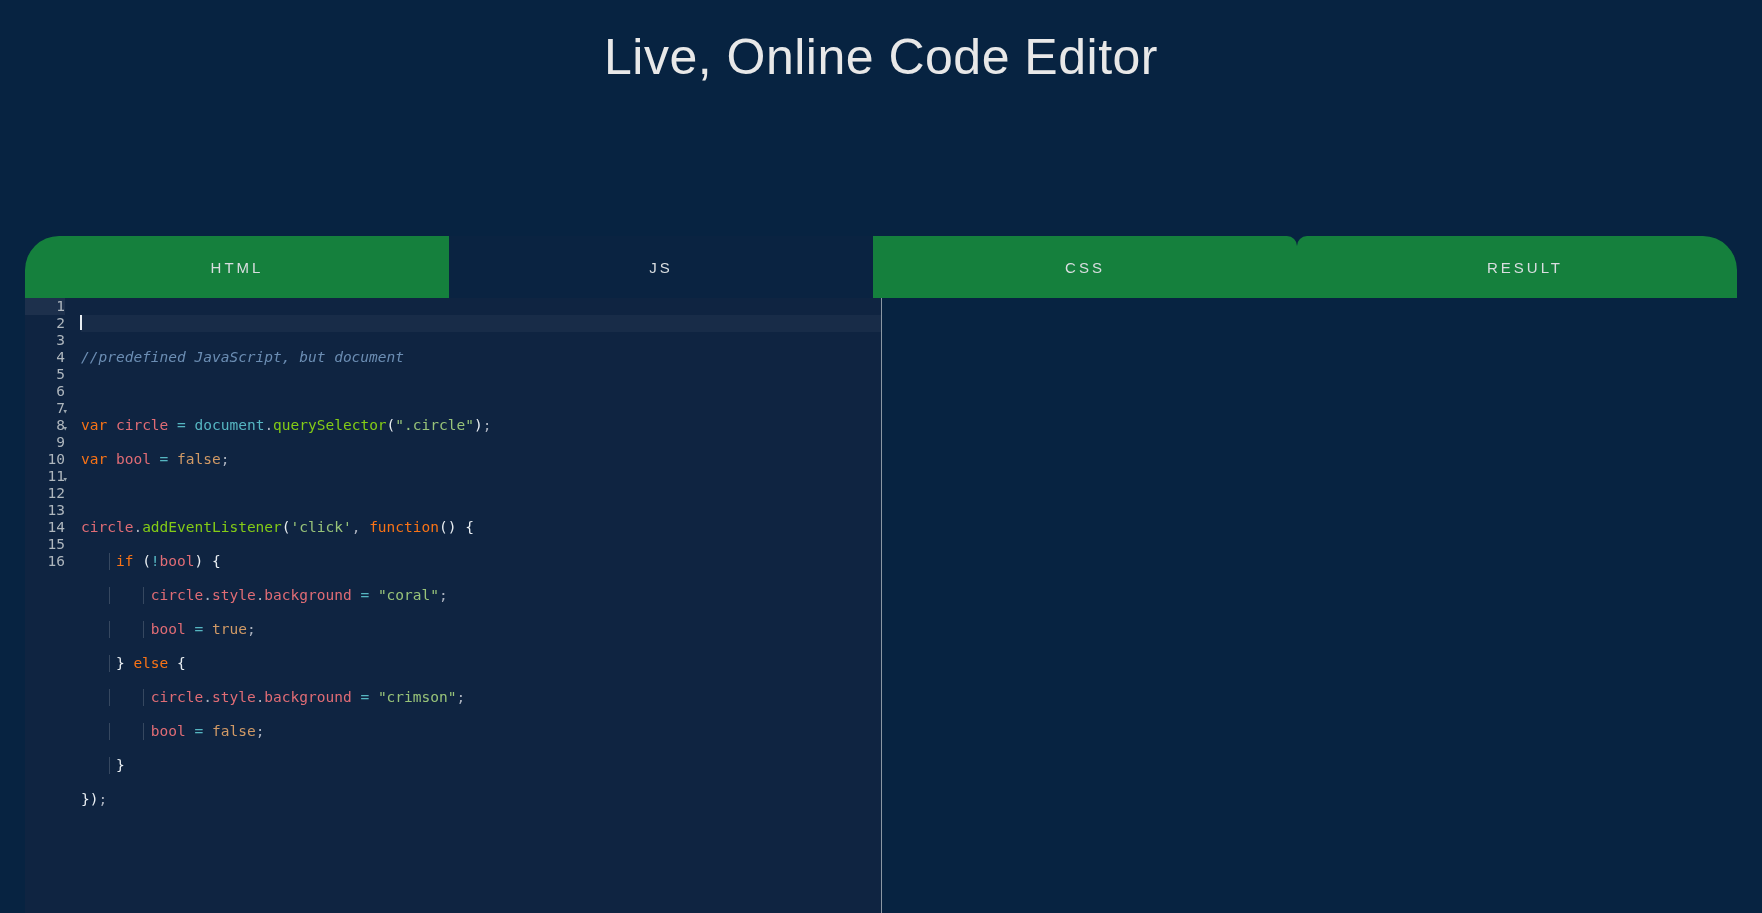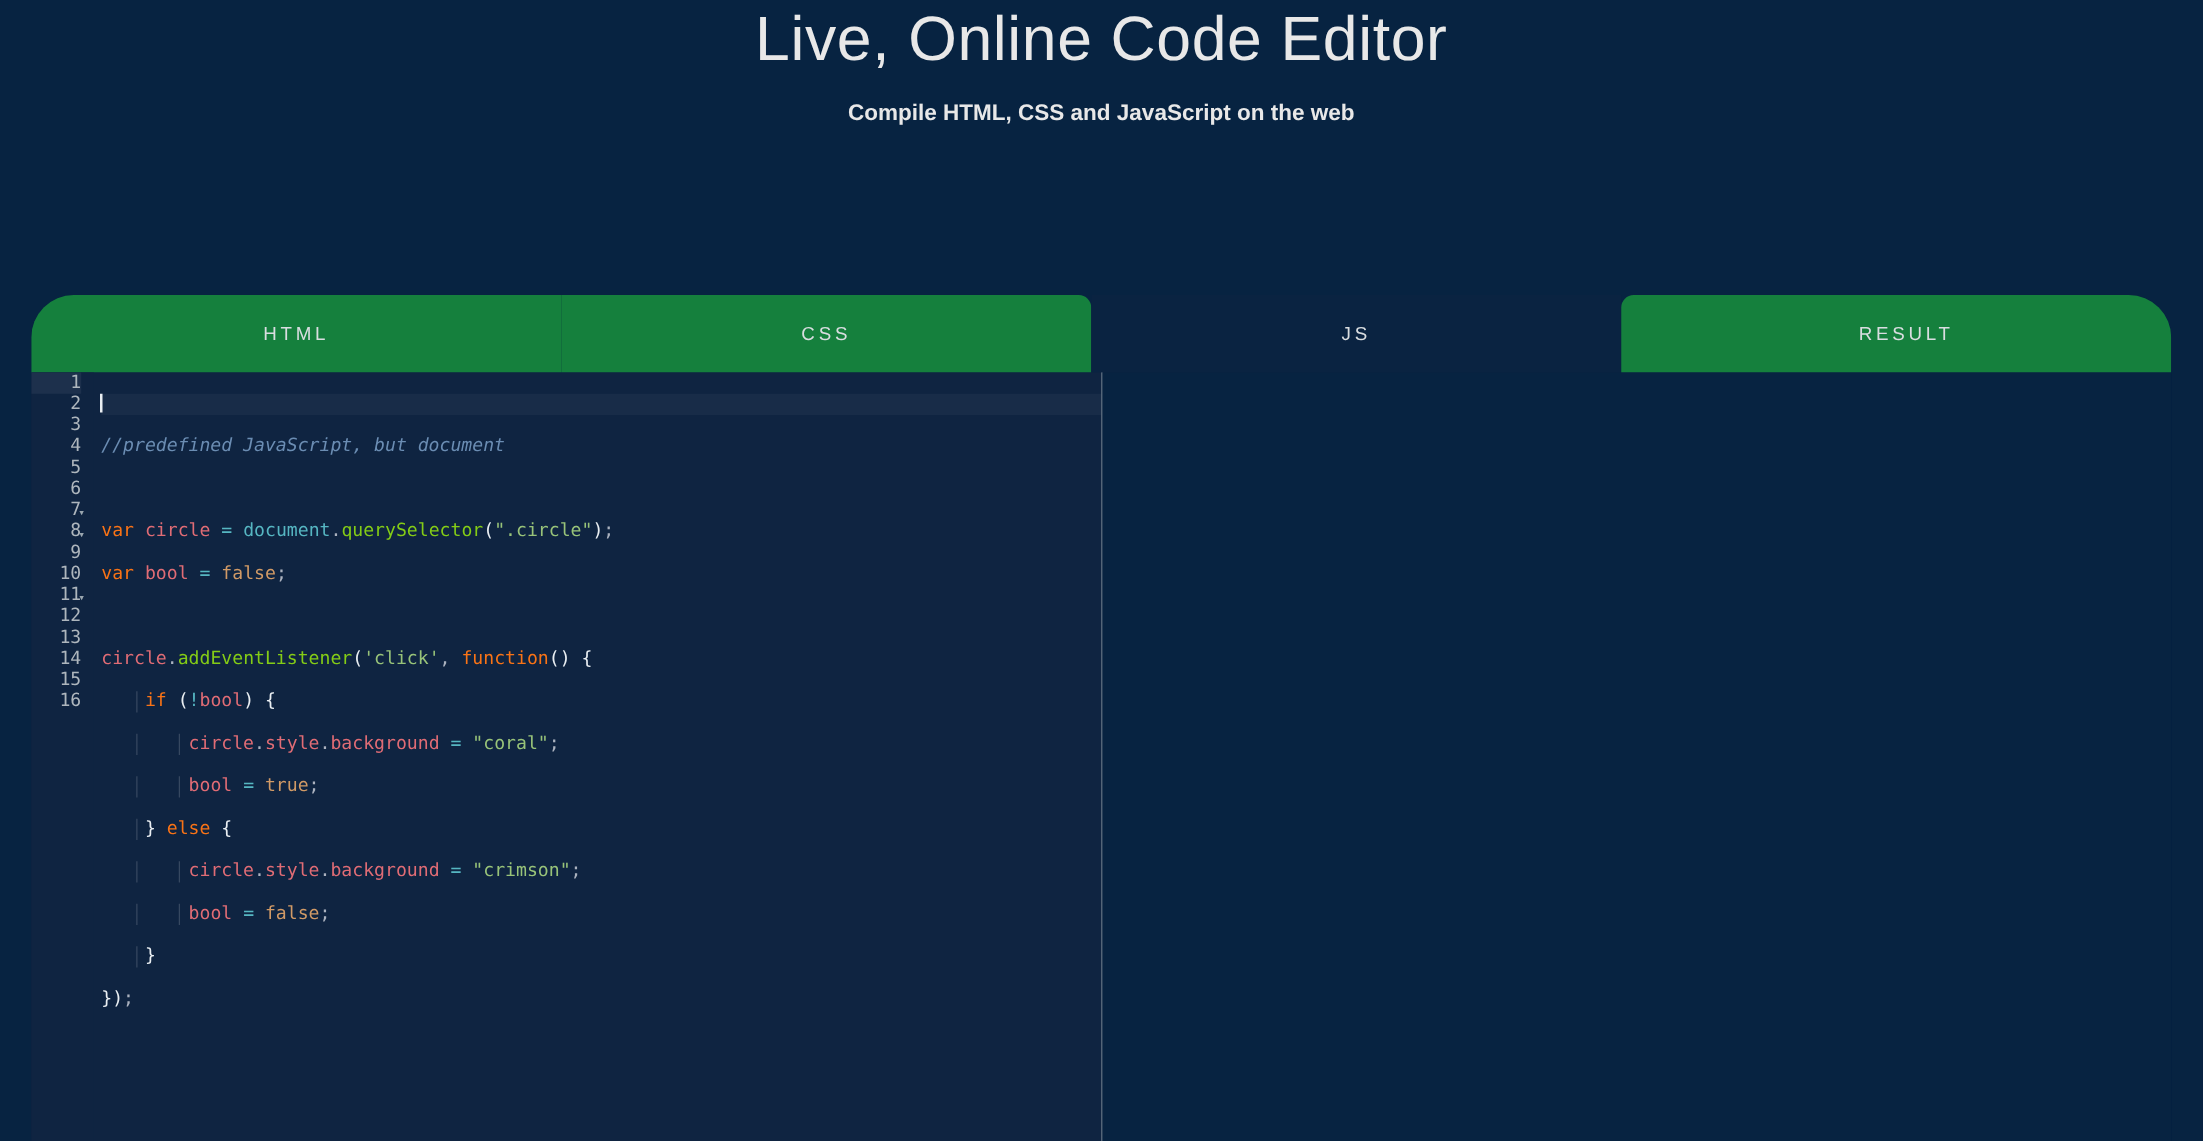--- a/index.html
+++ b/index.html
@@ -12,21 +12,21 @@
     overflow-x: hidden;
   }
   .page {
     width: 1762px;
     min-height: 913px;
     background: #072341;
     position: relative;
   }
   .header {
     text-align: center;
-    padding-top: 2px;
+    padding-top: 28px;
   }
   .title {
     font-size: 50px;
     font-weight: 400;
     color: #e8e8e8;
     letter-spacing: 0.5px;
   }
   .subtitle {
     margin-top: 20px;
     font-size: 18px;
@@ -167,28 +167,27 @@
   .tok-op { color: #56b6c2; }
   .tok-paren { color: #e9eef2; }
   .tok-punct { color: #abb2bf; }
 </style>
 </head>
 <body>
 
 <div class="page">
   <div class="header">
     <h1 class="title">Live, Online Code Editor</h1>
-    <div class="subtitle">Compile HTML, CSS and JavaScript on the web</div>
   </div>
 
   <div class="editor-wrap">
     <div class="tabs">
       <div class="tab raised">HTML</div>
+      <div class="tab">JS</div>
       <div class="tab raised right-rounded">CSS</div>
-      <div class="tab">JS</div>
       <div class="tab raised left-rounded">RESULT</div>
     </div>
 
     <div class="panes">
       <div class="pane pane-left">
         <div class="code-editor">
           <div class="gutter">
             <div class="gutter-line active"><span>1</span></div>
             <div class="gutter-line"><span>2</span></div>
             <div class="gutter-line"><span>3</span></div>

